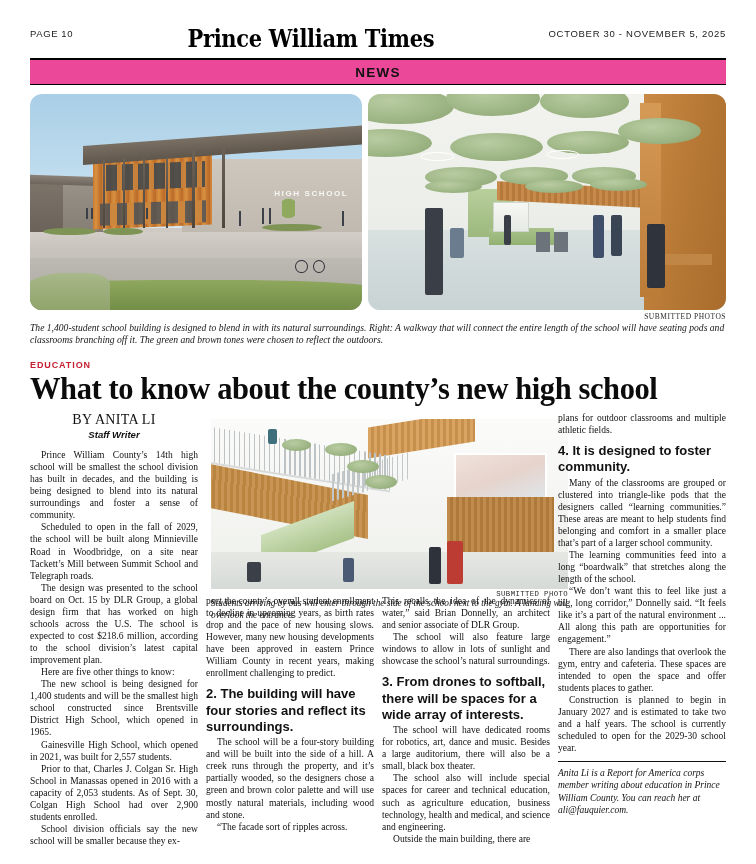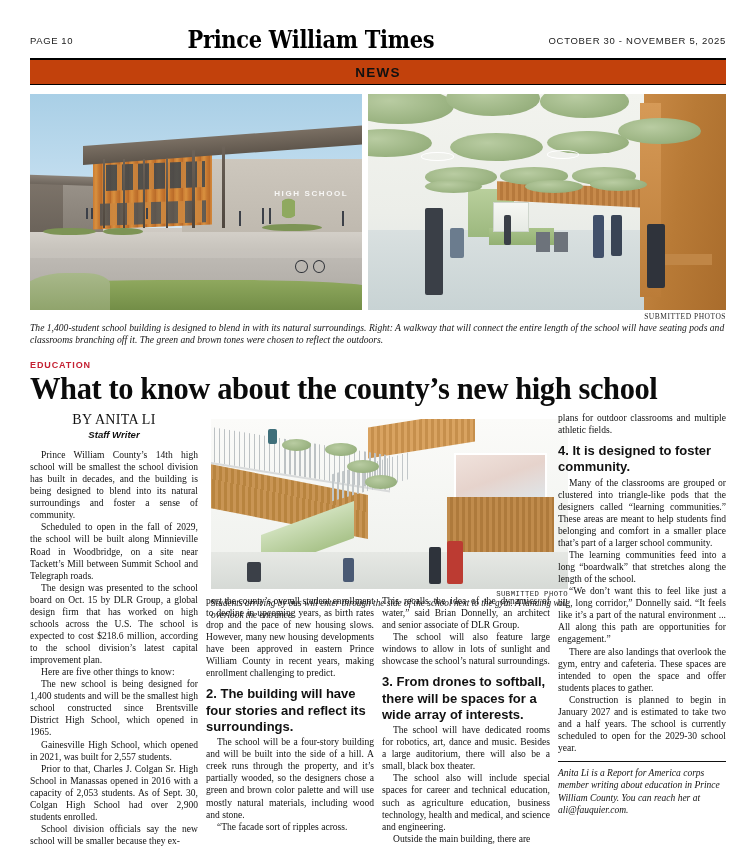--- a/index.html
+++ b/index.html
@@ -15,21 +15,21 @@
     overflow: hidden;
   }
   .page {
     width: 756px; height: 864px;
     padding: 28px 30px 10px 30px;
     position: relative;
   }
 
   
   .masthead {
-    display: flex; align-items: center; justify-content: space-between;
+    display: flex; align-items: flex-start; justify-content: space-between;
     height: 26px;
   }
   .folio {
     font-family: "Liberation Sans", sans-serif;
     font-size: 9.5px; letter-spacing: 0.6px; color: #1a1a1a;
     padding-bottom: 2px;
   }
   .paper-name {
     font-family: "DejaVu Serif", serif;
     font-weight: bold;
@@ -42,36 +42,36 @@
   }
   .issue-date {
     font-family: "Liberation Sans", sans-serif;
     font-size: 9.5px; letter-spacing: 0.7px; color: #1a1a1a;
     padding-bottom: 2px;
   }
   .rule-thick { border-top: 2.5px solid #000; margin-top: 4px; }
 
   
   .section-bar {
-    background: #c2410c;
+    background: #ec4899;
     height: 25px;
     display: flex; align-items: center; justify-content: center;
     border-bottom: 1.5px solid #000;
   }
   .section-bar span {
     font-family: "Liberation Sans", sans-serif;
     font-weight: bold; font-size: 13.5px; letter-spacing: 1.2px;
     color: #111;
   }
 
   
   .photo-row {
     display: flex; gap: 6px; margin-top: 9px;
   }
-  .photo { position: relative; overflow: hidden; }
+  .photo { position: relative; overflow: hidden; border-radius: 12px; }
   .photo-left  { width: 344px; height: 216px; }
   .photo-right { width: 372px; height: 216px; }
 
   
   .ext-sky { position:absolute; inset:0;
     background: linear-gradient(#a9cfe6 0%, #c5dff0 45%, #dfeaf2 70%, #e8eef2 100%); }
   .ext-ground { position:absolute; left:0; right:0; top:62%; bottom:0;
     background: linear-gradient(#cfcac3 0%, #c4c0ba 40%, #b9b5af 100%); }
   .ext-road { position:absolute; left:0; right:0; top:76%; height:14%;
     background: linear-gradient(#bdb9b3, #b2aea8); }

